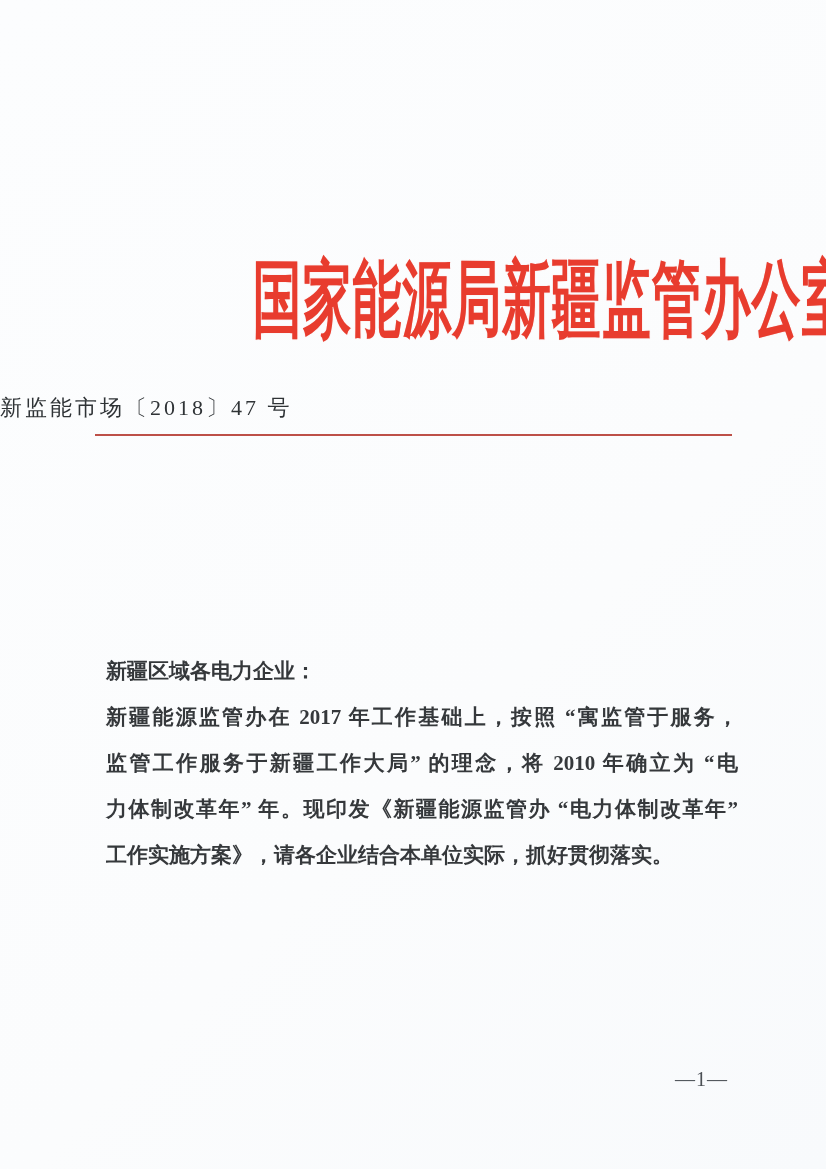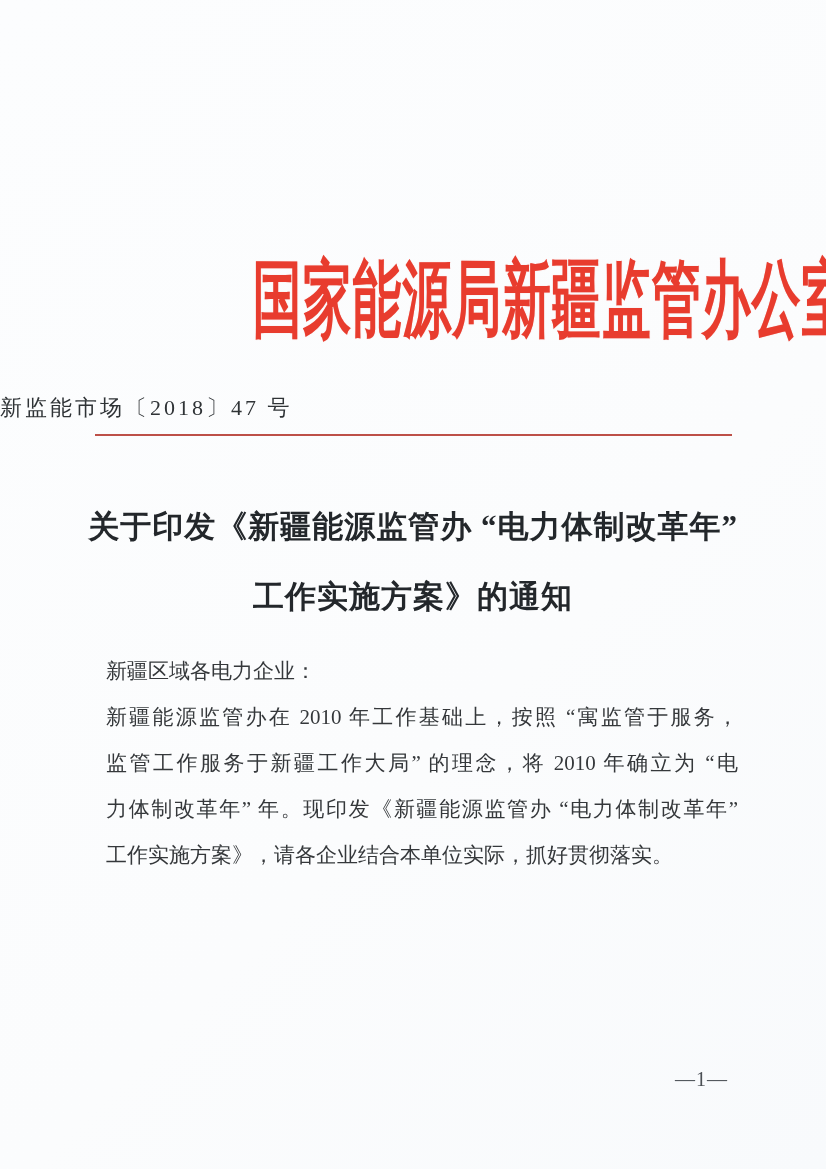--- a/index.html
+++ b/index.html
@@ -85,20 +85,21 @@
     top: 648px;
     left: 106px;
     width: 632px;
     font-size: 21px;
     line-height: 46px;
     color: #35383b;
   }
   .body-text .line {
     height: 46px;
     white-space: nowrap;
+    font-weight: bold;
   }
   .body-text .jline {
     text-align: justify;
     text-align-last: justify;
   }
   .body-text .indent {
     text-indent: 2em;
   }
   .body-text .last {
     text-align-last: left;
@@ -120,28 +121,24 @@
 <div class="page">
 
   <div class="header-title">
     <span class="stretch">国家能源局新疆监管办公室文件</span>
   </div>
 
   <div class="doc-number">新监能市场〔2018〕47 号</div>
 
   <div class="red-rule"></div>
 
-  <div class="doc-title">
-    <div class="t-line">关于印发《新疆能源监管办 “电力体制改革年”</div>
-    <div class="t-line">工作实施方案》的通知</div>
-  </div>
 
   <div class="body-text">
     <div class="line">新疆区域各电力企业：</div>
-    <div class="line jline">新疆能源监管办在 2010 年工作基础上，按照 “寓监管于服务，</div>
+    <div class="line jline">新疆能源监管办在 2017 年工作基础上，按照 “寓监管于服务，</div>
     <div class="line jline">监管工作服务于新疆工作大局” 的理念，将 2010 年确立为 “电</div>
     <div class="line jline">力体制改革年” 年。现印发《新疆能源监管办 “电力体制改革年”</div>
     <div class="line last">工作实施方案》，请各企业结合本单位实际，抓好贯彻落实。</div>
   </div>
 
   <div class="page-number">—1—</div>
 
 </div>
 
 </body></html>

